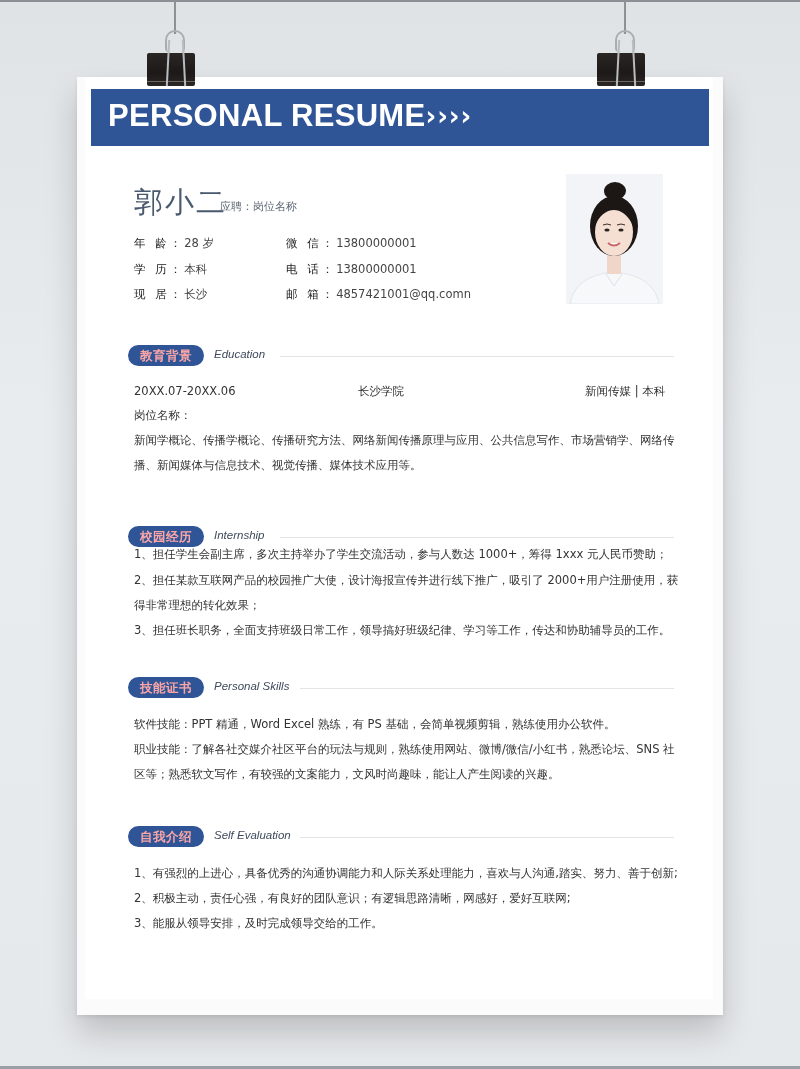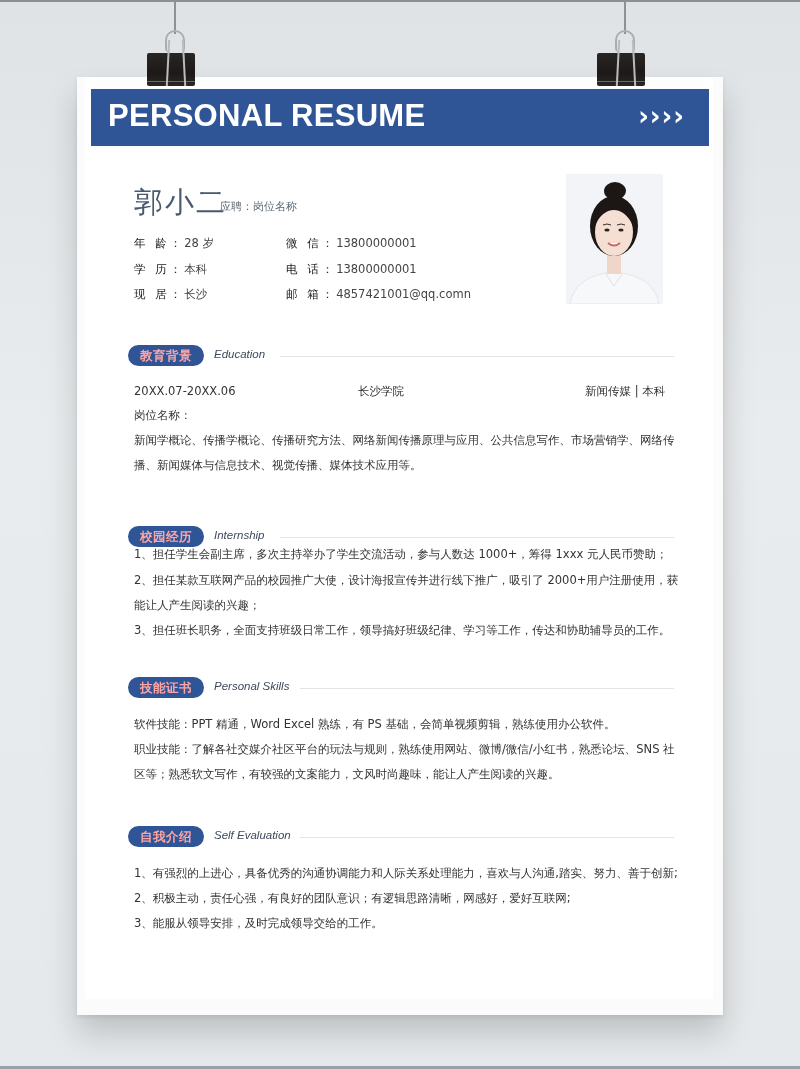--- a/index.html
+++ b/index.html
@@ -41,21 +41,21 @@
     background: linear-gradient(180deg, #2a2624 0%, #1c1918 60%, #2b2725 100%);
     border-radius: 2px;
   }
   .clip .body::after {
     content: ""; position: absolute; left: 0; right: 0; bottom: 4px; height: 1px; background: #6f6660;
   }
 
   
   .banner {
     position: absolute; left: 91px; top: 89px; width: 618px; height: 57px;
-    background: #2f5597; display: flex; align-items: center; justify-content: space-between;
+    background: #2f5597; display: flex; align-items: center; 
     padding: 0 24px 4px 17px;
   }
   .banner-title {
     color: #ffffff; font-family: "Liberation Sans", sans-serif; font-weight: bold;
     font-size: 31px; letter-spacing: 0.3px;
   }
   .banner-arrows { color: #ffffff; font-family: "DejaVu Sans", sans-serif; font-weight: bold; font-size: 26px; letter-spacing: 1px; }
 
   
   .name {
@@ -179,21 +179,21 @@
 <div class="txt" style="top:433px;">新闻学概论、传播学概论、传播研究方法、网络新闻传播原理与应用、公共信息写作、市场营销学、网络传</div>
 <div class="txt" style="top:458px;">播、新闻媒体与信息技术、视觉传播、媒体技术应用等。</div>
 
 <div class="sec-head" style="top:512px;margin-top:14px;">
   <div class="pill">校园经历</div>
   <div class="sec-en">Internship</div>
   <div class="sec-line" style="left:152px;"></div>
 </div>
 <div class="txt" style="top:547px;">1、担任学生会副主席，多次主持举办了学生交流活动，参与人数达 1000+，筹得 1xxx 元人民币赞助；</div>
 <div class="txt" style="top:573px;">2、担任某款互联网产品的校园推广大使，设计海报宣传并进行线下推广，吸引了 2000+用户注册使用，获</div>
-<div class="txt" style="top:598px;">能让人产生阅读的兴趣；</div>
+<div class="txt" style="top:598px;">得非常理想的转化效果；</div>
 <div class="txt" style="top:623px;">3、担任班长职务，全面支持班级日常工作，领导搞好班级纪律、学习等工作，传达和协助辅导员的工作。</div>
 
 <div class="sec-head" style="top:677px;">
   <div class="pill">技能证书</div>
   <div class="sec-en">Personal Skills</div>
   <div class="sec-line" style="left:172px;"></div>
 </div>
 <div class="txt" style="top:717px;">软件技能：PPT 精通，Word Excel 熟练，有 PS 基础，会简单视频剪辑，熟练使用办公软件。</div>
 <div class="txt" style="top:742px;">职业技能：了解各社交媒介社区平台的玩法与规则，熟练使用网站、微博/微信/小红书，熟悉论坛、SNS 社</div>
 <div class="txt" style="top:767px;">区等；熟悉软文写作，有较强的文案能力，文风时尚趣味，能让人产生阅读的兴趣。</div>

